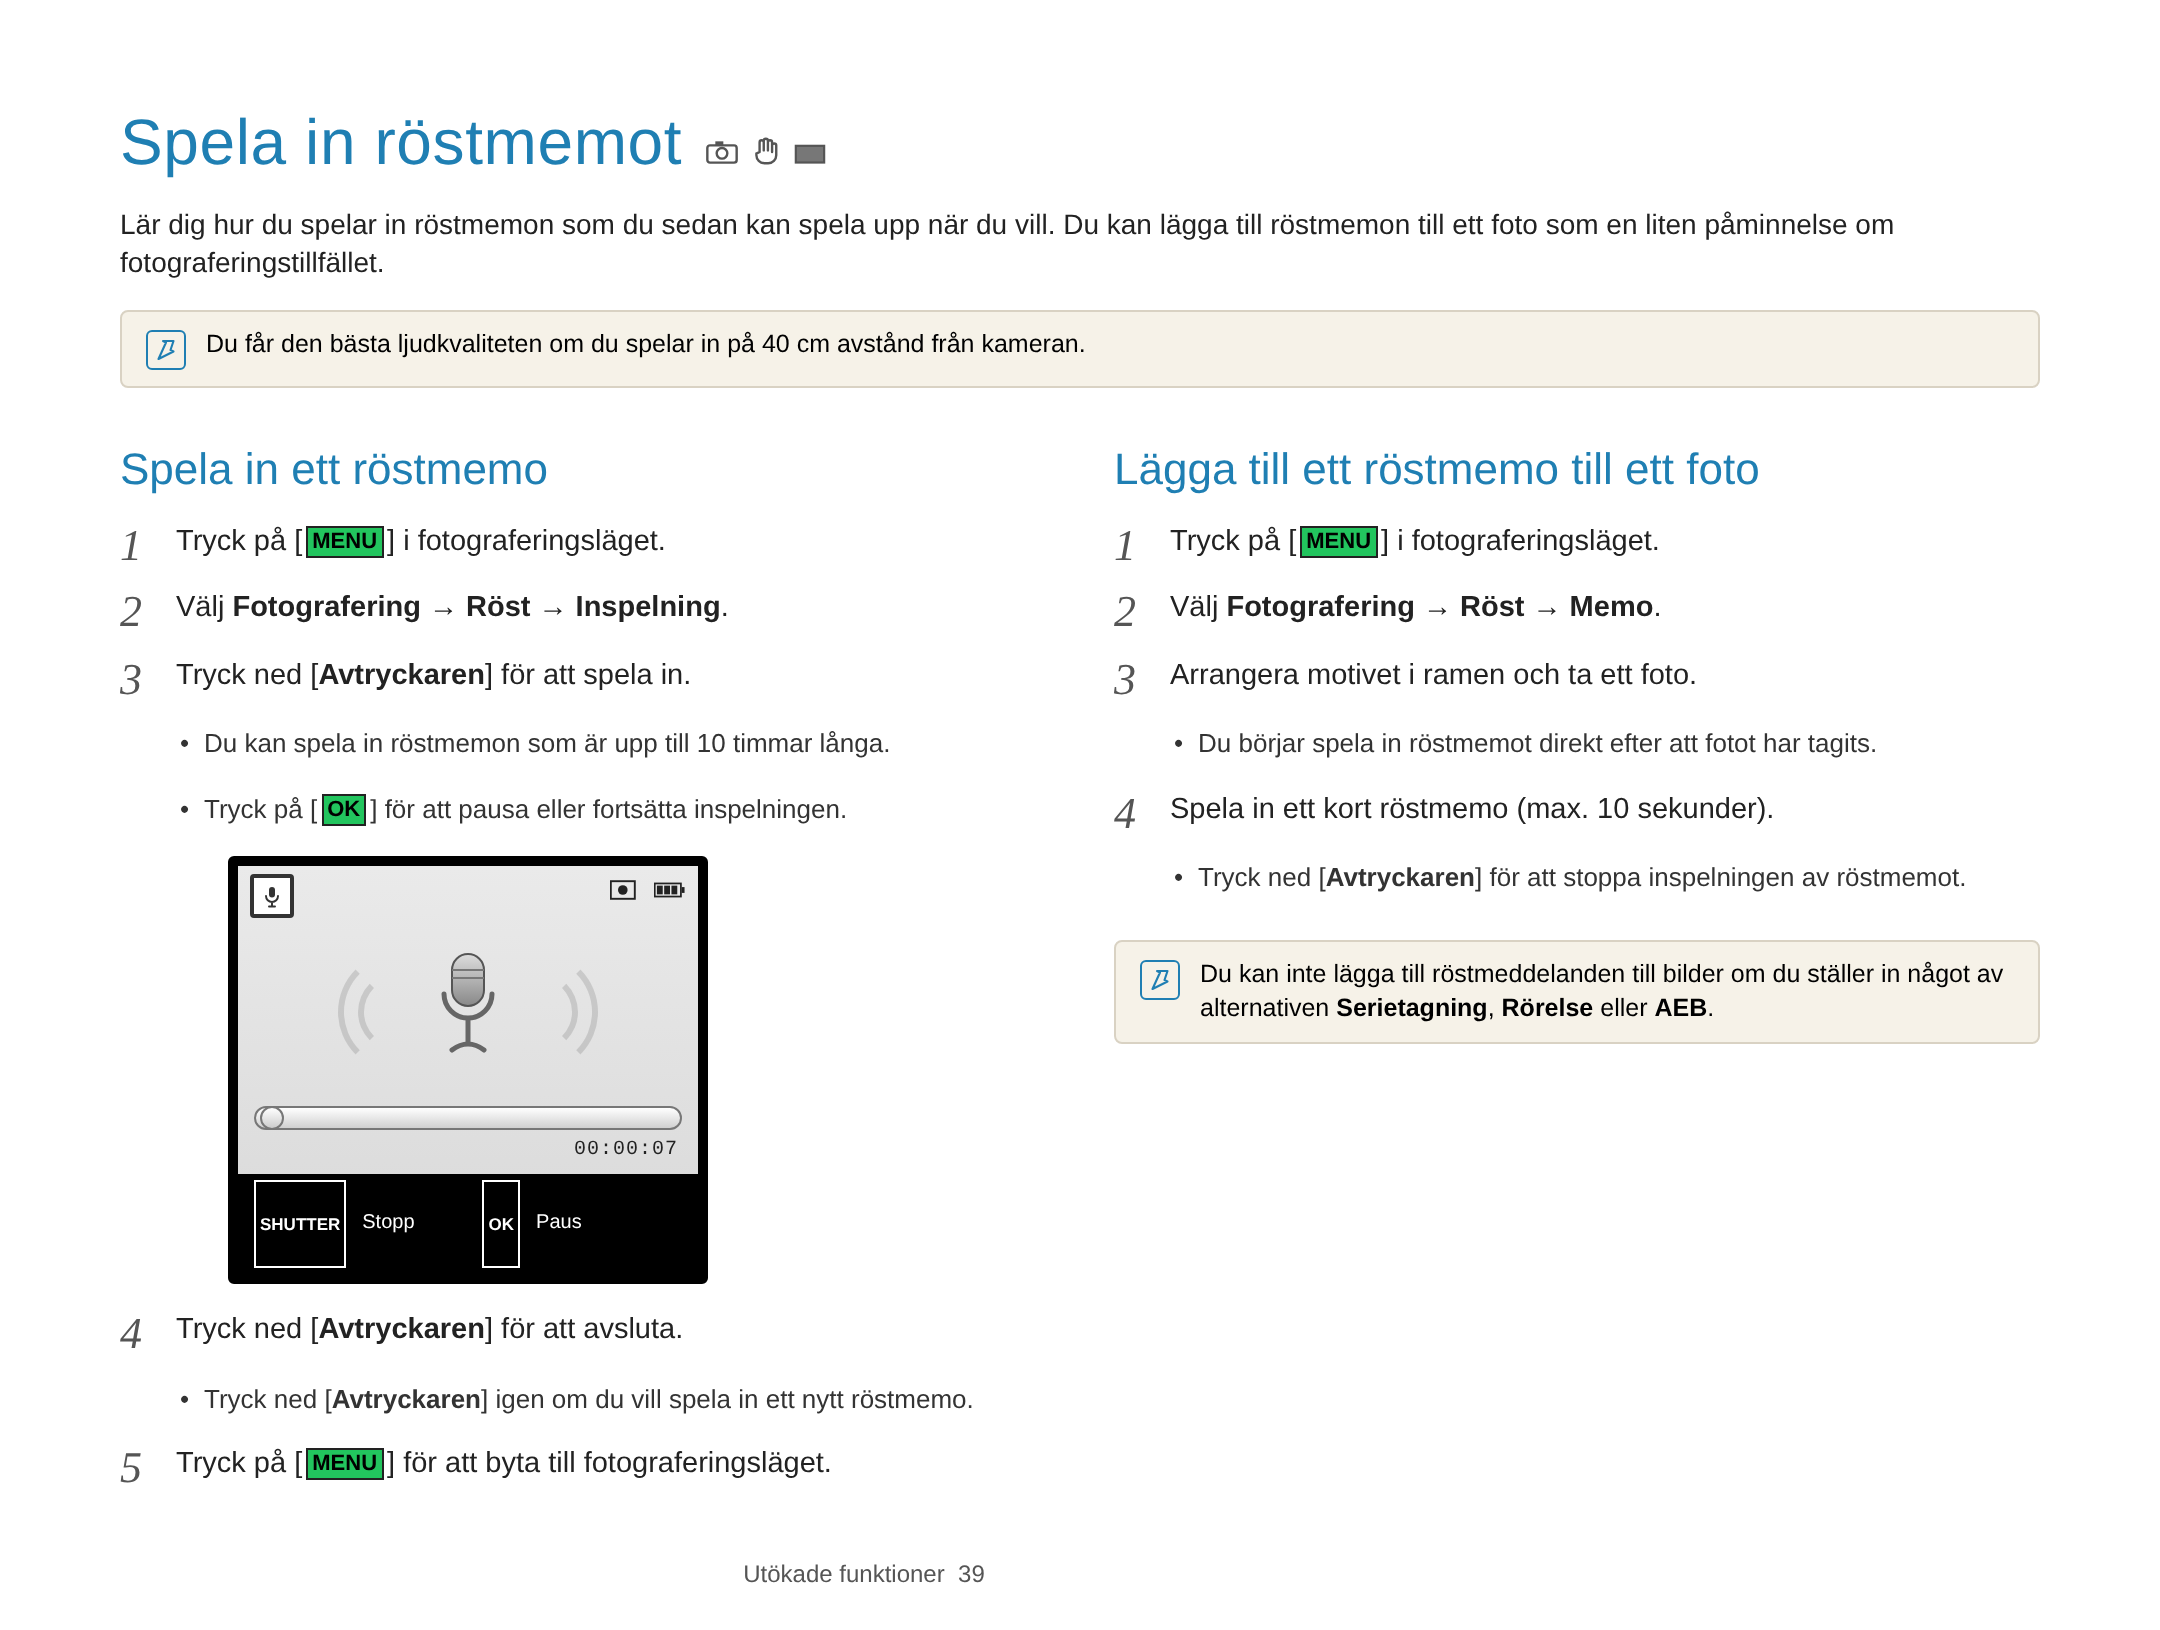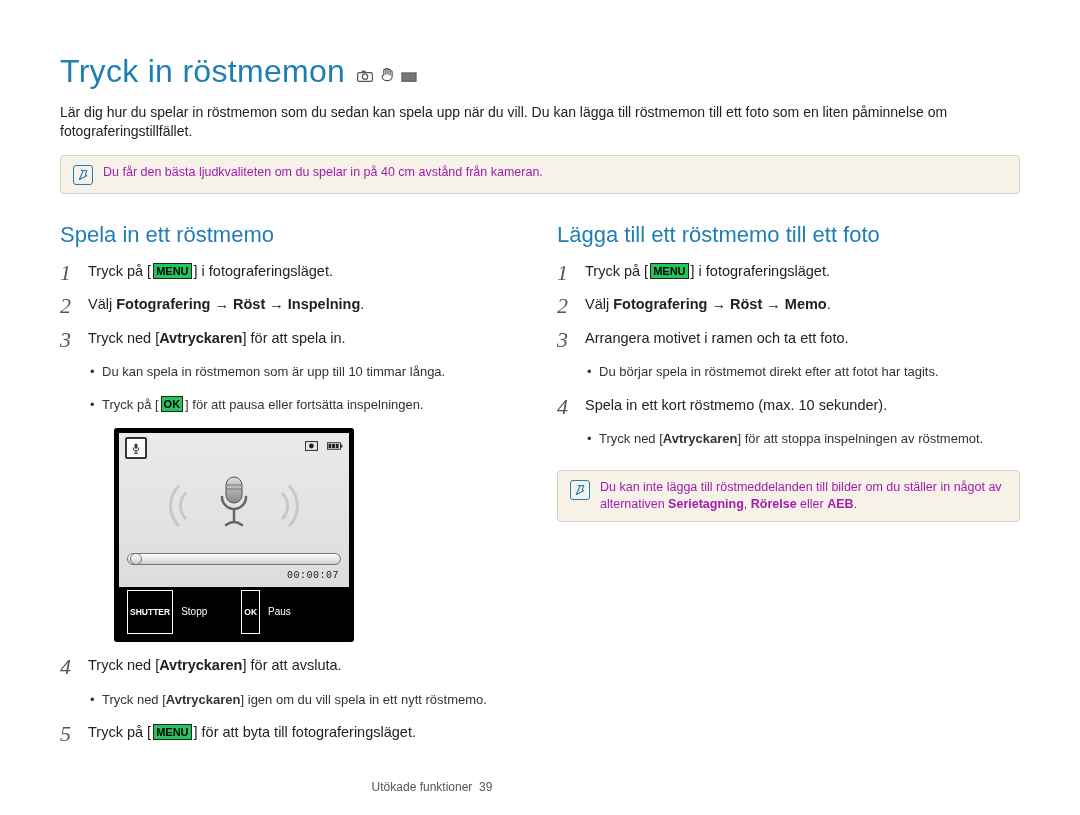--- a/index.html
+++ b/index.html
@@ -51,21 +51,21 @@
   }
   .note {
     background: var(--note-bg);
     border: 1px solid var(--note-border);
     border-radius: 4px;
     padding: 8px 12px;
     display: flex;
     align-items: flex-start;
     gap: 10px;
     font-size: 12.5px;
-    color: #a21caf;
+    color: #000000;
     margin: 10px 0 20px 0;
   }
   .note.small { margin-top: 22px; }
   .note .note-icon {
     flex: 0 0 auto;
     width: 18px;
     height: 18px;
     border: 1.5px solid var(--accent);
     border-radius: 3px;
     color: var(--accent);
@@ -253,21 +253,21 @@
     font-size: 12px;
     color: #555;
   }
 </style>
 </head>
 <body>
 
 <div class="page">
 
   <div class="title-row">
-    <h1 class="title">Tryck in röstmemon</h1>
+    <h1 class="title">Spela in röstmemot</h1>
     <div class="title-icons">
       <span class="ico">
         <svg viewBox="0 0 24 18">
             <rect x="1" y="4" width="22" height="13" rx="2" fill="none" stroke="#555" stroke-width="1.8"></rect>
             <circle cx="12" cy="10" r="4" fill="none" stroke="#555" stroke-width="1.8"></circle>
             <rect x="7" y="1" width="6" height="3" fill="#555"></rect>
           </svg>
       </span>
       <span class="ico">
         <svg viewBox="0 0 20 20">

